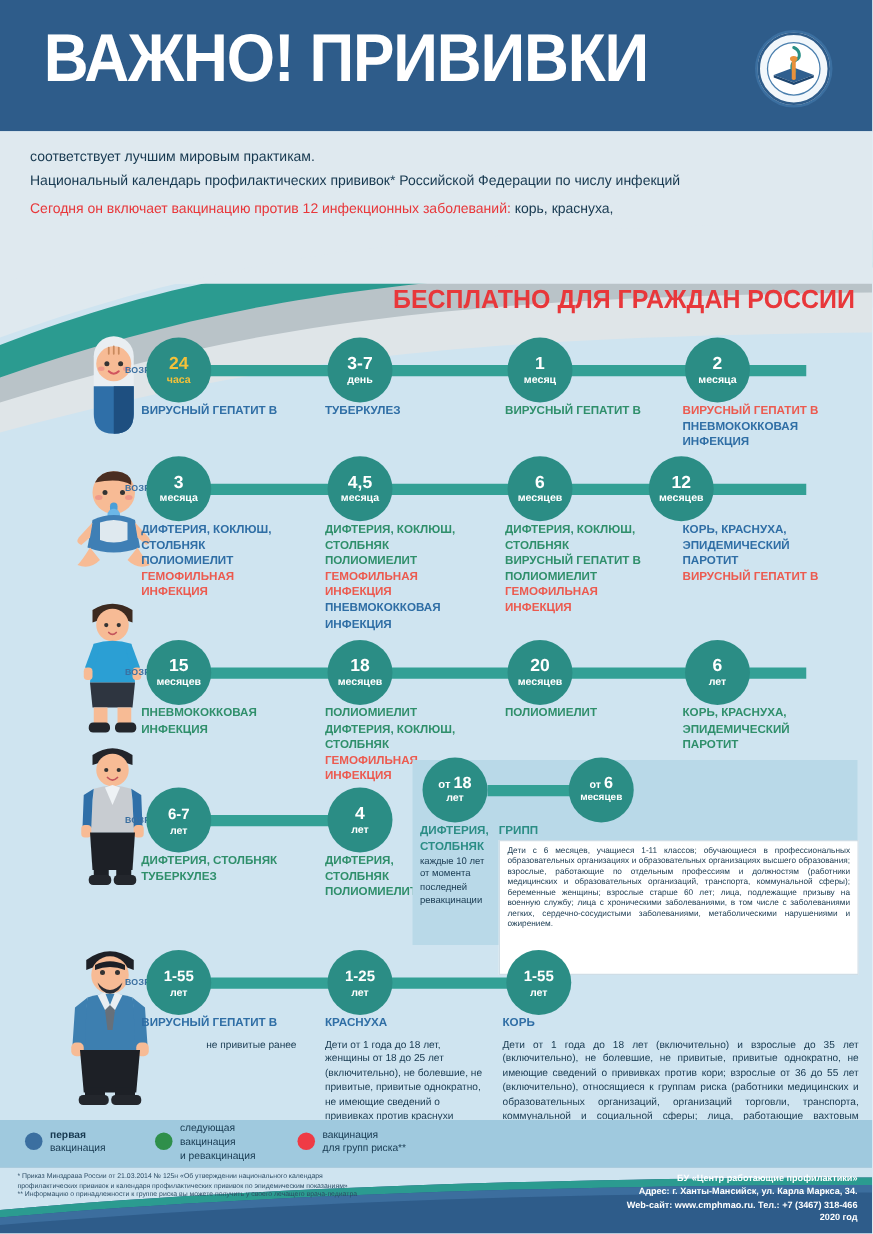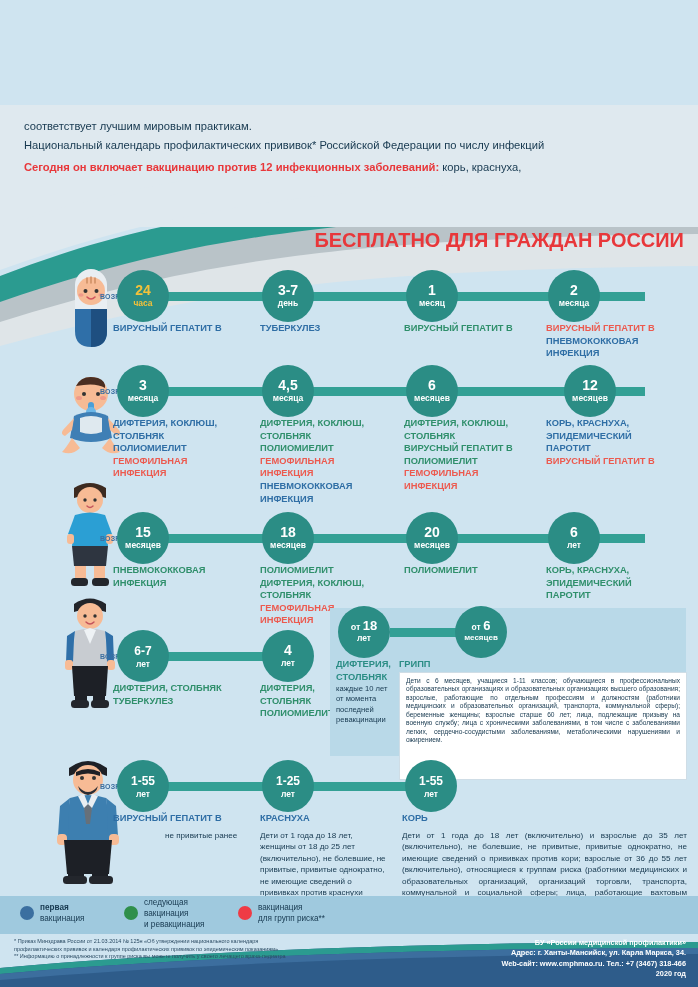--- a/index.html
+++ b/index.html
@@ -37,21 +37,21 @@
   }
   .logo svg{position:absolute;left:0;top:0;}
 
   
   .intro{
     position:absolute;left:0;top:105px;width:698px;height:122px;
     background:#dfe9ef;
   }
   .intro-inner{position:absolute;left:24px;top:14px;width:652px;}
   .intro p{margin:0 0 3px 0;font-size:11.2px;line-height:15.5px;color:#16384f;}
-  .intro .red{color:#e8373a;font-weight:bold;}
+  .intro .red{color:#e8373a;font-weight:normal;}
   .intro .normal{color:#16384f;font-weight:normal;}
 
   
   .swoosh{position:absolute;left:0;top:180px;width:698px;height:180px;overflow:hidden;pointer-events:none;}
 
   
   .free-banner{
     position:absolute;left:0;top:227px;width:698px;height:28px;
   }
   .free-text{
@@ -130,20 +130,34 @@
   .footer-contact{
     position:absolute;right:12px;top:4px;text-align:right;
     color:#ffffff;font-size:7.3px;line-height:10.3px;font-weight:bold;
   }
 </style>
 </head>
 <body>
 
 <div id="page">
 
+  <div class="header">
+    <div class="header-title">ВАЖНО! ПРИВИВКИ</div>
+    <div class="logo">
+      <svg width="58" height="58" viewBox="0 0 58 58" aria-hidden="true">
+        <circle cx="29" cy="29" r="28" fill="#f2f7fb" stroke="#2e5c8a" stroke-width="2"></circle>
+        <circle cx="29" cy="29" r="21" fill="#ffffff" stroke="#4a7fae" stroke-width="1"></circle>
+        <path d="M13 34 L29 28 L45 34 L29 40 Z" fill="#2f5f8f"></path>
+        <path d="M13 34 L13 36 L29 42 L45 36 L45 34 L29 40 Z" fill="#1e4670"></path>
+        <path d="M29 12 c5 2 6 8 2 10 c-4 2 -5 7 -1 9" fill="none" stroke="#2a8f86" stroke-width="2.4" stroke-linecap="round"></path>
+        <rect x="27.4" y="22" width="3.2" height="16" rx="1.4" fill="#e8913c"></rect>
+        <ellipse cx="29" cy="21" rx="3" ry="2.2" fill="#e8913c"></ellipse>
+      </svg>
+    </div>
+  </div>
 
   <div class="intro">
     <div class="intro-inner">
       <p>соответствует лучшим мировым практикам.</p>
       <p>Национальный календарь профилактических прививок* Российской Федерации по числу инфекций</p>
       <p style="margin-top:7px;">
         <span class="red">Сегодня он включает вакцинацию против 12 инфекционных заболеваний:</span><span class="normal"> корь, краснуха,</span>
       </p>
       <p>полиомиелит, эпидемический паротит, туберкулез, столбняк, дифтерия, гепатит В, коклюш,</p>
       <p>гемофильная инфекция, пневмококковая инфекция, грипп.</p>
@@ -325,21 +339,21 @@
     </div>
     <div class="vac-list" style="left:404px;top:417px;width:150px;">
       <span class="green">ДИФТЕРИЯ, КОКЛЮШ,</span>
       <span class="green">СТОЛБНЯК</span>
       <span class="green">ВИРУСНЫЙ ГЕПАТИТ В</span>
       <span class="green">ПОЛИОМИЕЛИТ</span>
       <span class="red">ГЕМОФИЛЬНАЯ</span>
       <span class="red">ИНФЕКЦИЯ</span>
     </div>
 
-    <div class="node" style="left:564px;top:365px;text-align:center;">
+    <div class="node" style="left:519px;top:365px;text-align:center;">
       <span class="n-main">12</span>
       <span class="n-sub">месяцев</span>
     </div>
     <div class="vac-list" style="left:546px;top:417px;width:150px;">
       <span class="blue">КОРЬ, КРАСНУХА,</span>
       <span class="blue">ЭПИДЕМИЧЕСКИЙ</span>
       <span class="blue">ПАРОТИТ</span>
       <span class="red">ВИРУСНЫЙ ГЕПАТИТ В</span>
     </div>
   </div>
@@ -492,21 +506,21 @@
   </div>
 
   <div class="footer">
     <svg width="698" height="53" viewBox="0 0 698 53">
       <rect x="0" y="0" width="698" height="53" fill="#2e5c8a"></rect>
       <path d="M0 0 L698 0 L698 8 C420 8 180 18 0 34 Z" fill="#cfe4f0"></path>
       <path d="M0 34 C180 18 420 8 698 8 L698 14 C420 14 180 24 0 40 Z" fill="#2b9b90"></path>
       <path d="M0 40 C180 24 420 14 698 14 L698 20 C430 20 190 30 0 46 Z" fill="#3c6e9e"></path>
     </svg>
     <div class="footer-contact">
-      <div>БУ «России медицинской профилактики»</div>
+      <div>БУ «Центр работающие профилактики»</div>
       <div>Адрес: г. Ханты-Мансийск, ул. Карла Маркса, 34.</div>
       <div>Web-сайт: www.cmphmao.ru. Тел.: +7 (3467) 318-466</div>
       <div>2020 год</div>
     </div>
   </div>
 
   <div class="footnotes">
     <div>* Приказ Минздрава России от 21.03.2014 № 125н «Об утверждении национального календаря</div>
     <div>профилактических прививок и календаря профилактических прививок по эпидемическим показаниям»</div>
     <div>** Информацию о принадлежности к группе риска вы можете получить у своего лечащего врача-педиатра</div>

